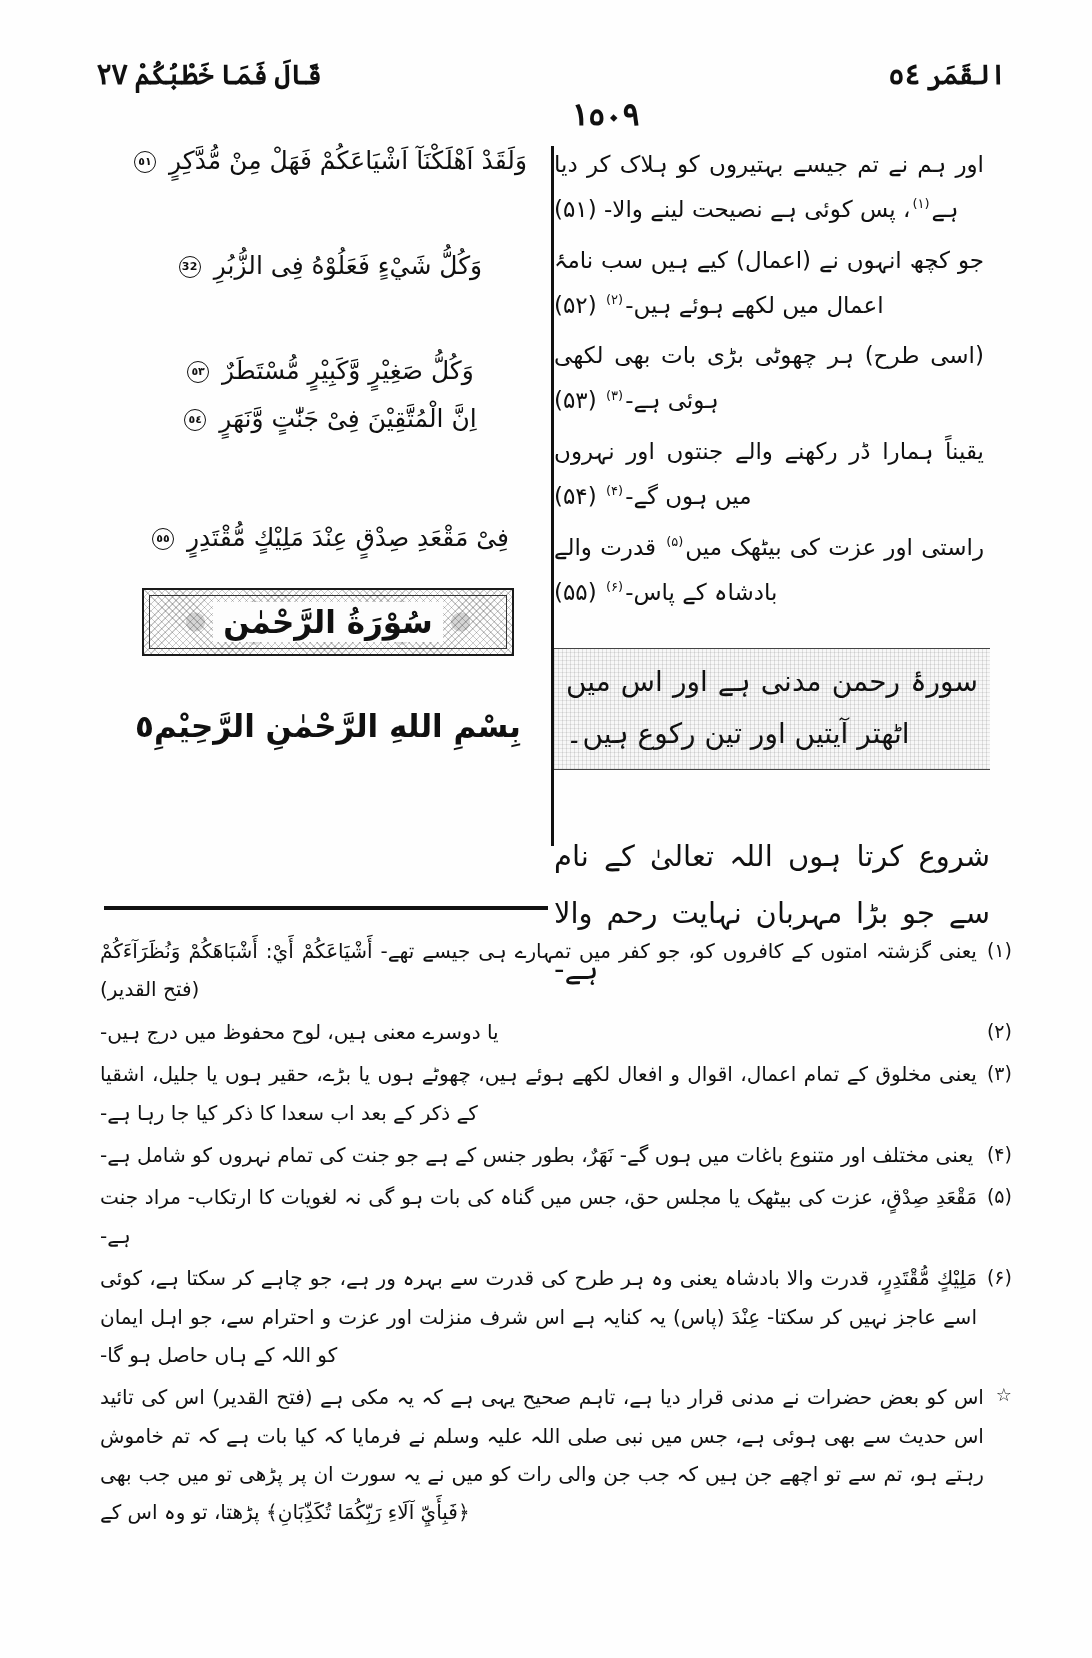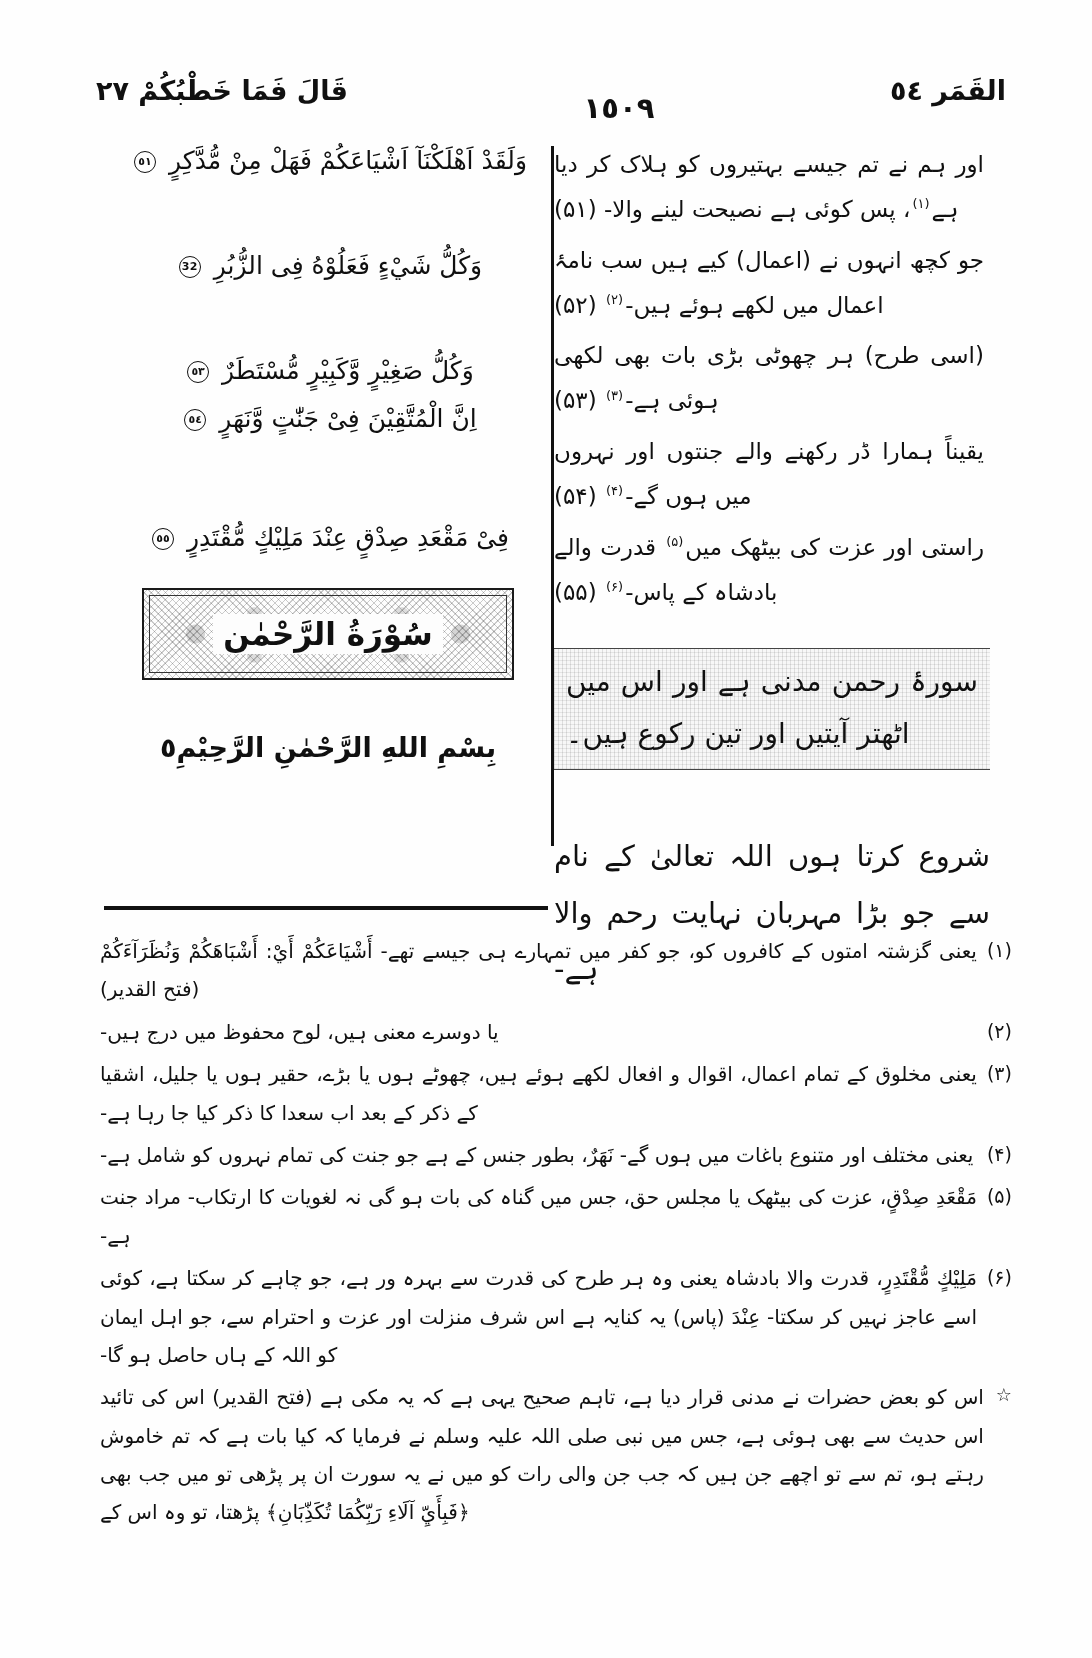--- a/index.html
+++ b/index.html
@@ -24,22 +24,23 @@
 
   
   .running-header {
     position: absolute;
     top: 62px;
     left: 96px;
     right: 86px;
     height: 56px;
     display: flex;
     flex-direction: row-reverse;
-    align-items: center;
+    align-items: flex-start;
     justify-content: space-between;
+    font-family: Liberation Serif, serif;
   }
   .hdr-unit {
     font-size: 27px;
     line-height: 1;
     white-space: nowrap;
     font-weight: 600;
   }
   .hdr-page {
     font-size: 29px;
     letter-spacing: 1px;
@@ -121,21 +122,21 @@
     vertical-align: super;
     padding: 0 2px;
   }
   .vnum { white-space: nowrap; }
 
   
   .surah-banner {
     position: relative;
     margin: 22px auto 0 auto;
     width: 372px;
-    height: 92px;
+    height: 68px;
     border: 2px solid #1a1a1a;
     box-sizing: border-box;
     background:
       repeating-linear-gradient(45deg, rgba(0,0,0,.20) 0 1px, rgba(0,0,0,0) 1px 5px),
       repeating-linear-gradient(-45deg, rgba(0,0,0,.20) 0 1px, rgba(0,0,0,0) 1px 5px),
       radial-gradient(circle at 14% 50%, rgba(0,0,0,.16) 0 9px, rgba(0,0,0,0) 10px),
       radial-gradient(circle at 30% 28%, rgba(0,0,0,.13) 0 7px, rgba(0,0,0,0) 8px),
       radial-gradient(circle at 30% 74%, rgba(0,0,0,.13) 0 7px, rgba(0,0,0,0) 8px),
       radial-gradient(circle at 86% 50%, rgba(0,0,0,.16) 0 9px, rgba(0,0,0,0) 10px),
       radial-gradient(circle at 70% 28%, rgba(0,0,0,.13) 0 7px, rgba(0,0,0,0) 8px),
@@ -178,21 +179,21 @@
     line-height: 1.85;
     text-align: justify;
     text-align-last: left;
   }
 
   
   .bismillah {
     margin-top: 52px;
     text-align: center;
     direction: rtl;
-    font-size: 27px;
+    font-size: 31px;
     white-space: nowrap;
     font-weight: 600;
   }
   .bismillah-urdu {
     margin-top: 58px;
     direction: rtl;
     font-size: 29px;
     line-height: 1.95;
     text-align: justify;
     text-align-last: left;

